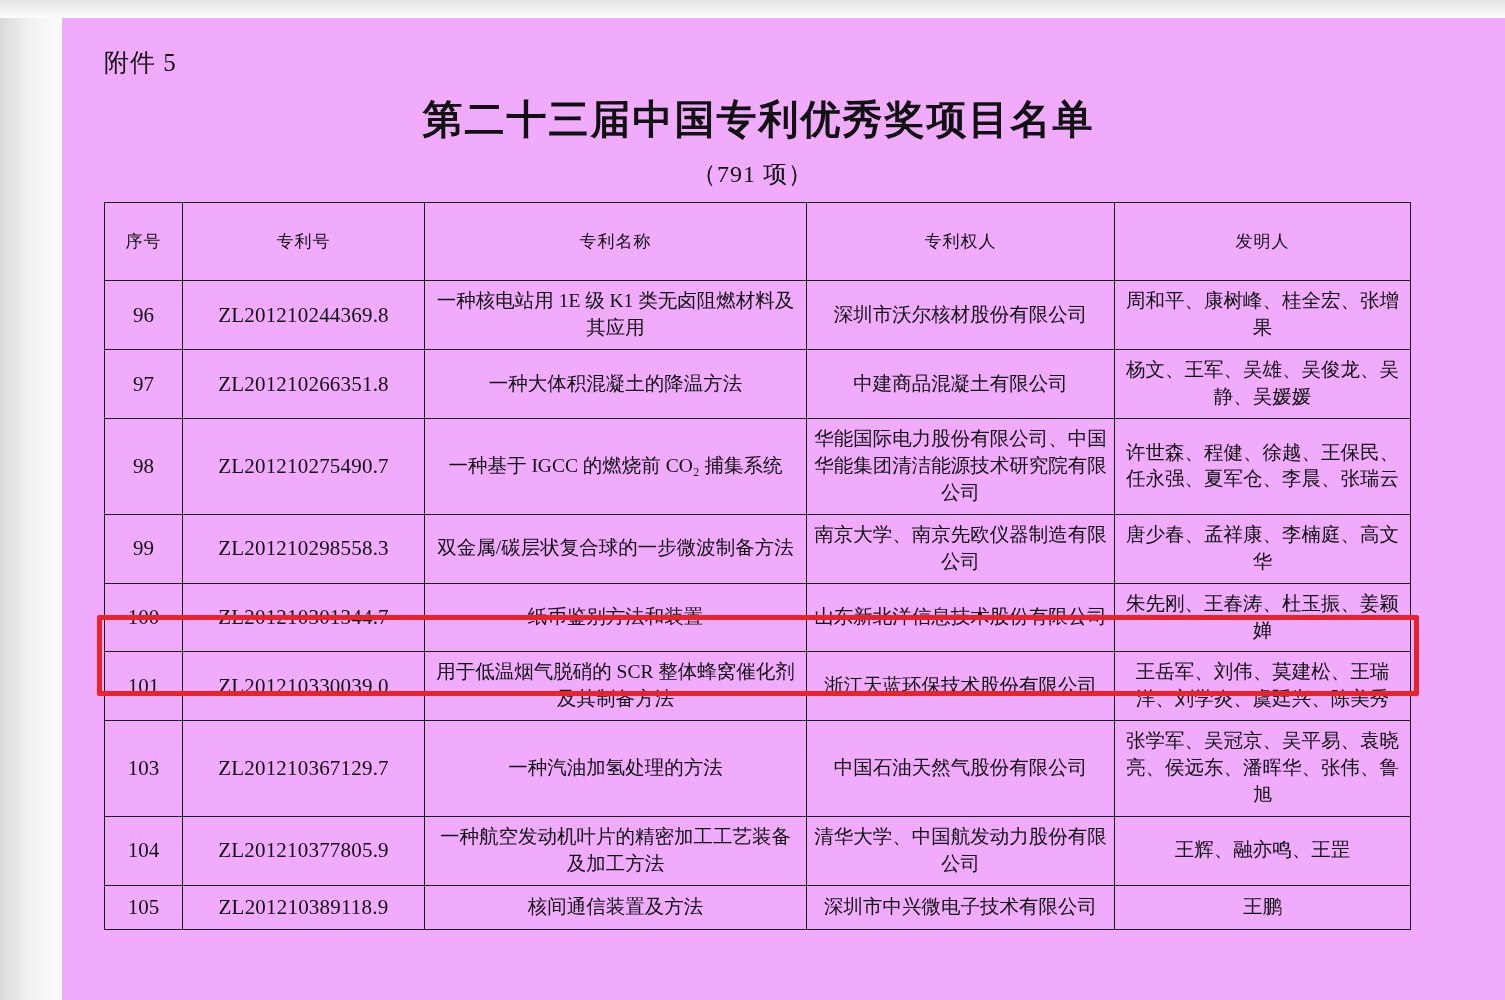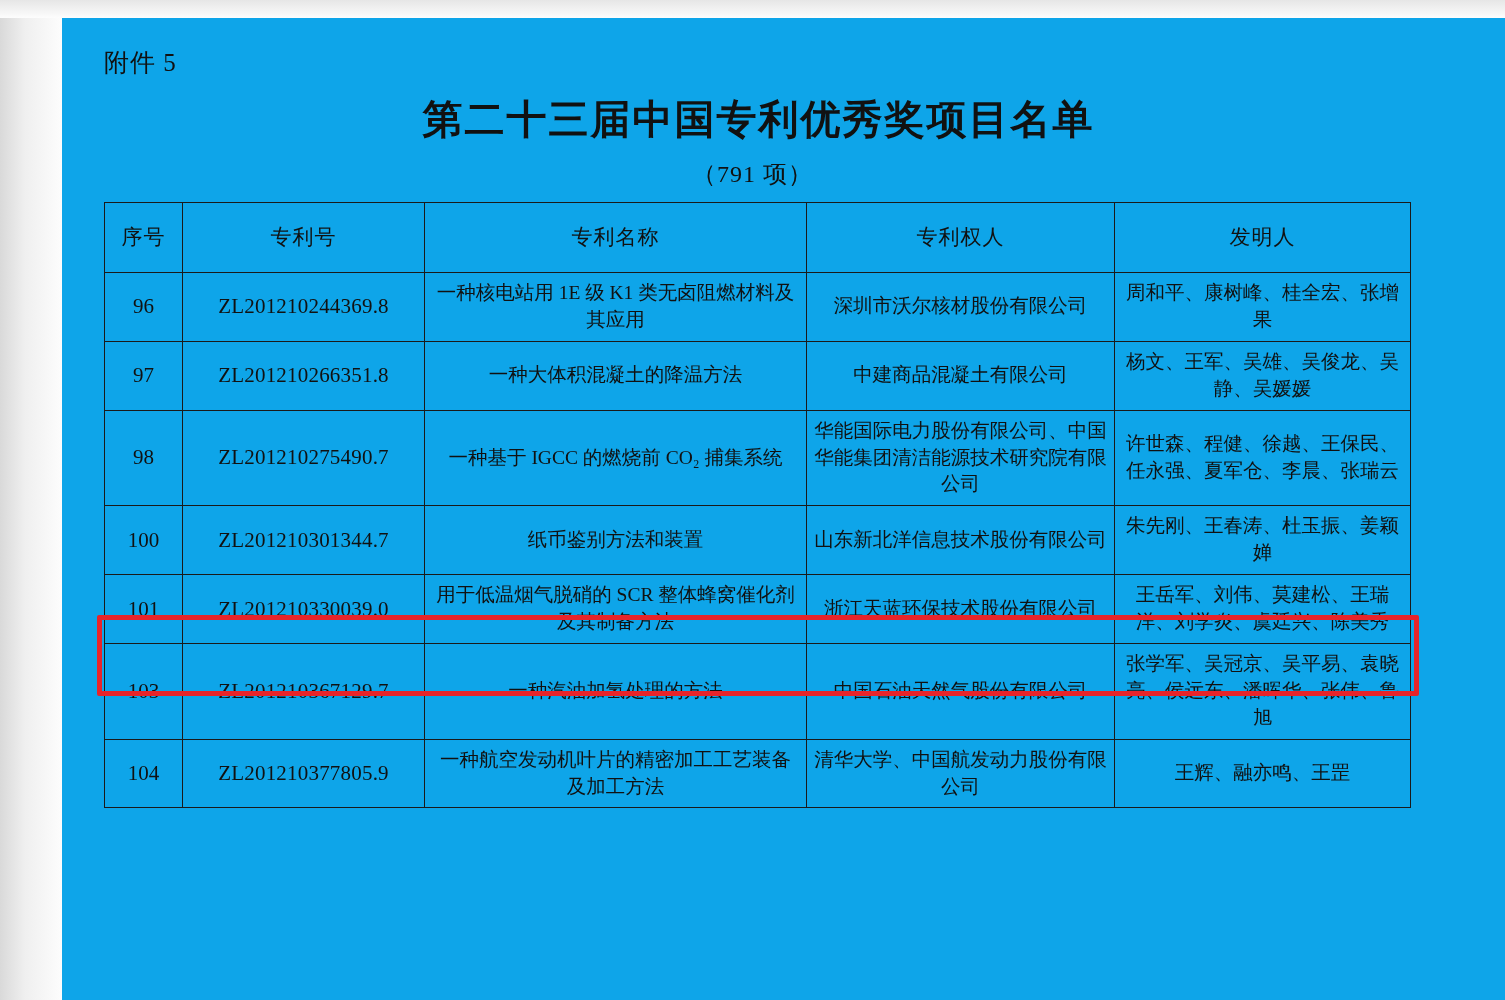--- a/index.html
+++ b/index.html
@@ -11,21 +11,21 @@
     width: 1505px;
     height: 1000px;
     position: relative;
     font-family: "Liberation Serif", "DejaVu Serif", serif;
     color: #111;
     overflow: hidden;
   }
   .page {
     position: absolute;
     inset: 0;
-    background: #0ea5e9;
+    background: #f0abfc;
   }
   
   .scan-edge-left {
     position: absolute;
     left: 0; top: 0; bottom: 0;
     width: 62px;
     background: linear-gradient(to right, #d9d9d9 0%, #efefef 40%, #fdfdfd 100%);
     pointer-events: none;
   }
   .scan-edge-top {
@@ -71,22 +71,22 @@
   }
   table.patent-table td, table.patent-table th {
     border: 1.6px solid #1a1a1a;
     padding: 7px 6px;
     text-align: center;
     vertical-align: middle;
     line-height: 1.38;
     font-weight: normal;
   }
   table.patent-table thead th {
-    font-size: 21px;
-    padding: 20px 6px;
+    font-size: 17px;
+    padding: 27px 6px;
     letter-spacing: 1px;
     margin-top: 12px;
   }
   col.c-no      { width: 78px; }
   col.c-pid     { width: 242px; }
   col.c-name    { width: 382px; }
   col.c-owner   { width: 308px; }
   col.c-inv     { width: 296px; }
 
   td.cell-no    { font-size: 21px; }
@@ -152,20 +152,27 @@
         <td class="cell-inv">杨文、王军、吴雄、吴俊龙、吴静、吴媛媛</td>
       </tr>
       <tr>
         <td class="cell-no">98</td>
         <td class="cell-pid">ZL201210275490.7</td>
         <td class="cell-name">一种基于 IGCC 的燃烧前 CO₂ 捕集系统</td>
         <td class="cell-owner">华能国际电力股份有限公司、中国华能集团清洁能源技术研究院有限公司</td>
         <td class="cell-inv">许世森、程健、徐越、王保民、任永强、夏军仓、李晨、张瑞云</td>
       </tr>
       <tr>
+        <td class="cell-no">99</td>
+        <td class="cell-pid">ZL201210298558.3</td>
+        <td class="cell-name">双金属/碳层状复合球的一步微波制备方法</td>
+        <td class="cell-owner">南京大学、南京先欧仪器制造有限公司</td>
+        <td class="cell-inv">唐少春、孟祥康、李楠庭、高文华</td>
+      </tr>
+      <tr>
         <td class="cell-no">100</td>
         <td class="cell-pid">ZL201210301344.7</td>
         <td class="cell-name">纸币鉴别方法和装置</td>
         <td class="cell-owner">山东新北洋信息技术股份有限公司</td>
         <td class="cell-inv">朱先刚、王春涛、杜玉振、姜颖婵</td>
       </tr>
       <tr>
         <td class="cell-no">101</td>
         <td class="cell-pid">ZL201210330039.0</td>
         <td class="cell-name">用于低温烟气脱硝的 SCR 整体蜂窝催化剂及其制备方法</td>
@@ -179,17 +186,24 @@
         <td class="cell-owner">中国石油天然气股份有限公司</td>
         <td class="cell-inv">张学军、吴冠京、吴平易、袁晓亮、侯远东、潘晖华、张伟、鲁旭</td>
       </tr>
       <tr>
         <td class="cell-no">104</td>
         <td class="cell-pid">ZL201210377805.9</td>
         <td class="cell-name">一种航空发动机叶片的精密加工工艺装备及加工方法</td>
         <td class="cell-owner">清华大学、中国航发动力股份有限公司</td>
         <td class="cell-inv">王辉、融亦鸣、王罡</td>
       </tr>
+      <tr>
+        <td class="cell-no">105</td>
+        <td class="cell-pid">ZL201210389118.9</td>
+        <td class="cell-name">核间通信装置及方法</td>
+        <td class="cell-owner">深圳市中兴微电子技术有限公司</td>
+        <td class="cell-inv">王鹏</td>
+      </tr>
     </tbody>
   </table>
 
   <div class="highlight-box" id="highlight-box" style="top: 615.438px; left: 96.5px; width: 1322px; height: 80.8125px; border-color: rgb(232, 36, 42);"></div>
 </div>
 
 </body></html>

